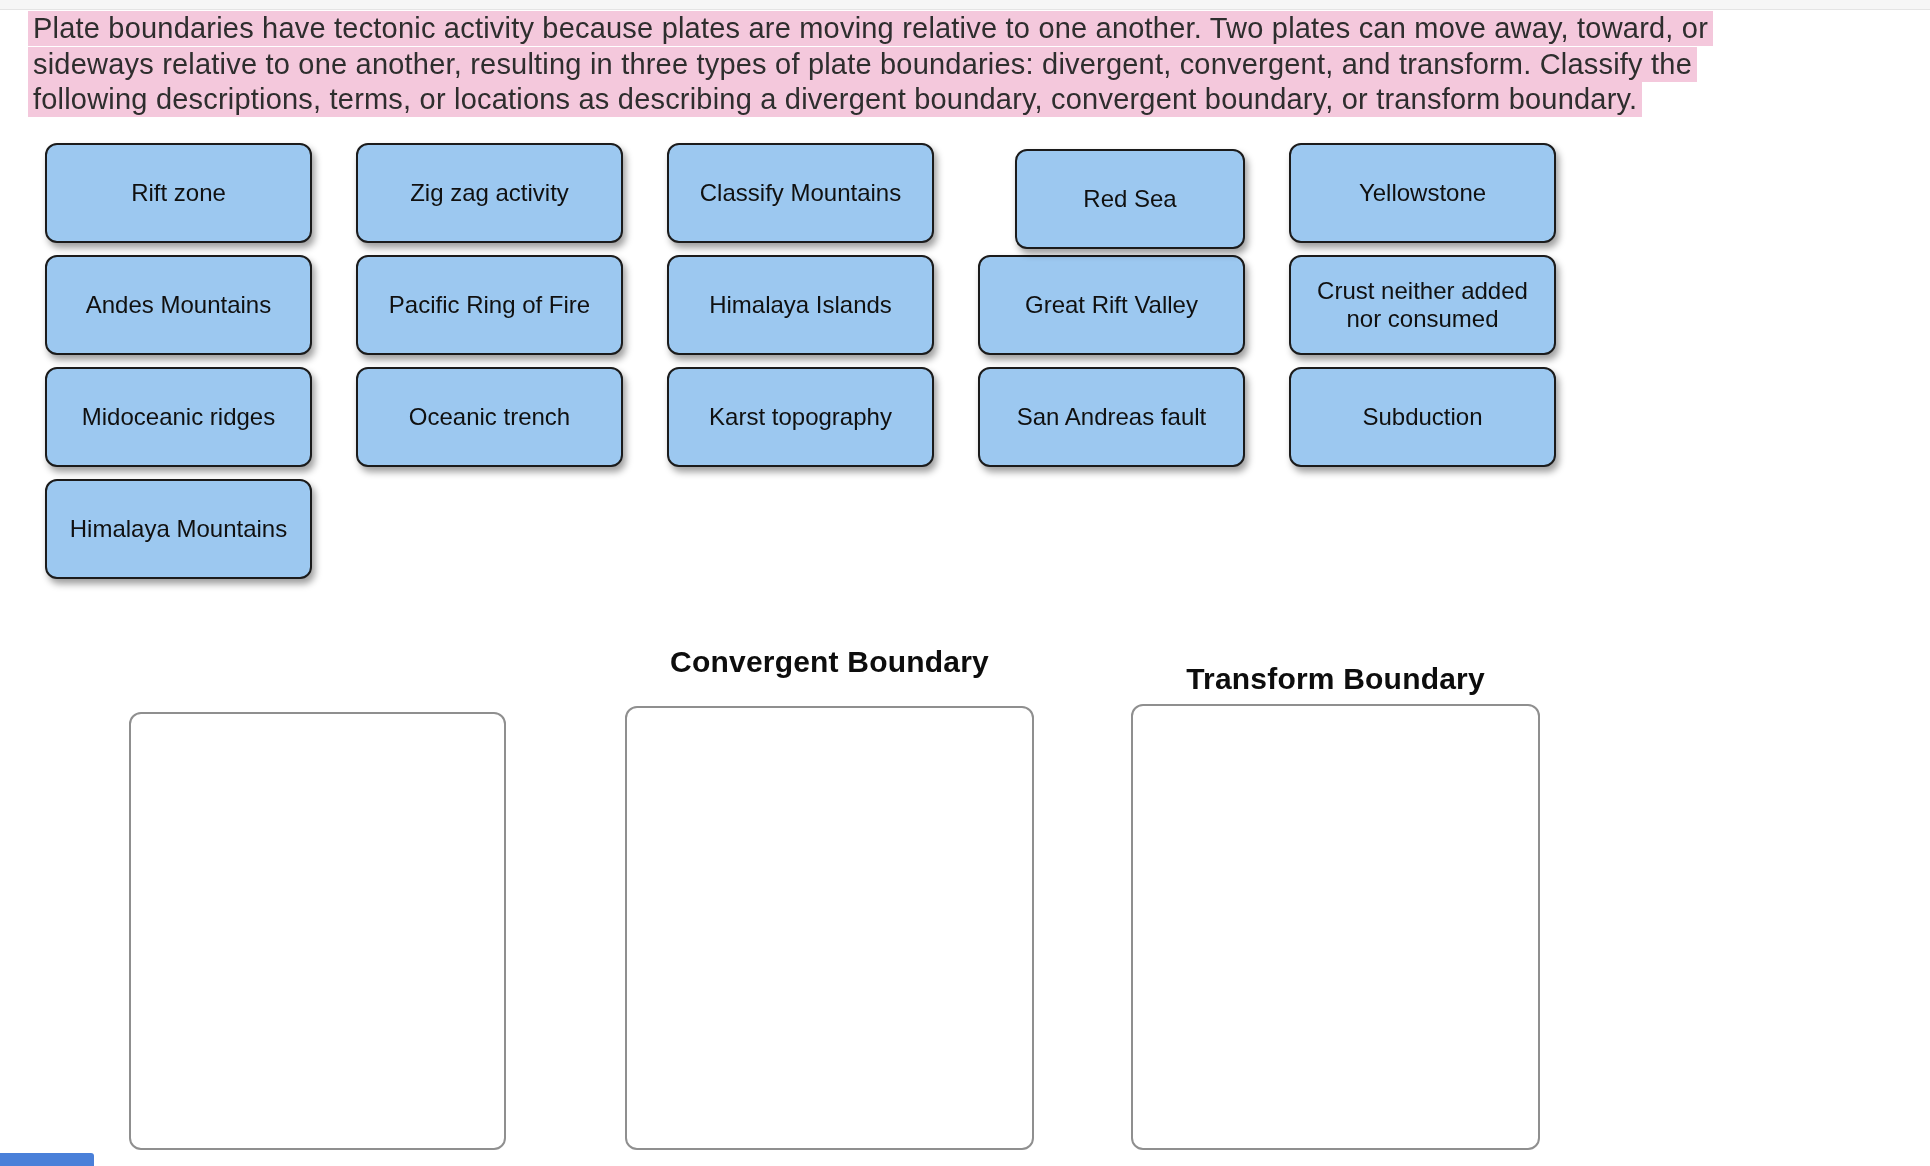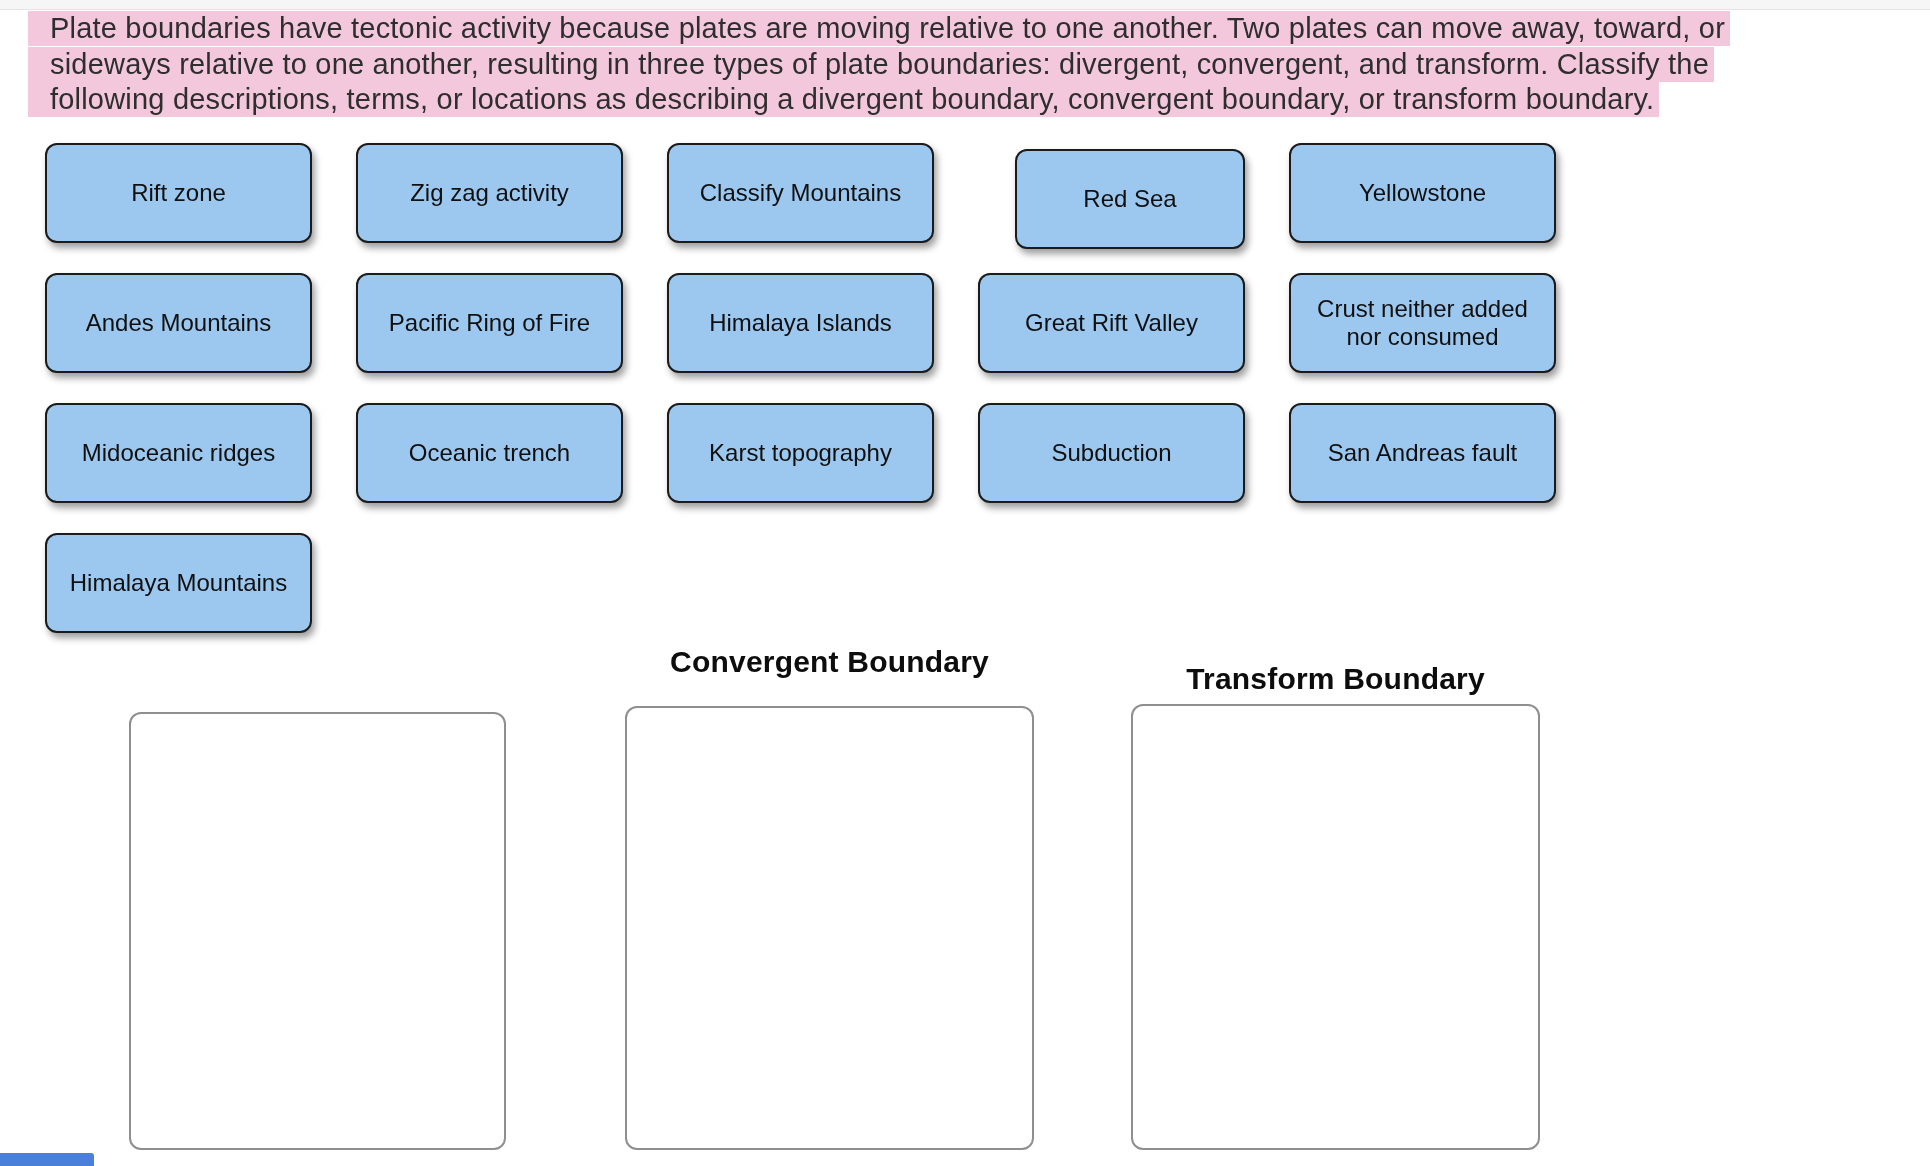--- a/index.html
+++ b/index.html
@@ -30,30 +30,30 @@
     top: 11px;
     font-size: 29px;
     line-height: 35.5px;
     color: #2e2e2e;
     letter-spacing: 0.2px;
     white-space: nowrap;
   }
   .iline { height: 35.5px; }
   .hl {
     background: var(--hl-color, #f4c8dc);
-    padding: 1px 5px 2px 22px;
+    padding: 1px 5px 2px 5px;
   }
   
   .tile-board {
     position: absolute;
     left: 45px;
     top: 143px;
     display: grid;
     grid-template-columns: repeat(5, 267px);
-    gap: 30px 44px;
+    gap: 12px 44px;
   }
   .tile {
     height: 100px;
     box-sizing: border-box;
     background: var(--tile-fill, #9cc8f0);
     border: 2.5px solid #1b1b1b;
     border-radius: 12px;
     box-shadow: 3px 5px 7px rgba(0,0,0,0.38);
     display: flex;
     align-items: center;
@@ -119,22 +119,22 @@
       <div class="tile">Red Sea</div>
       <div class="tile">Yellowstone</div>
       <div class="tile">Andes Mountains</div>
       <div class="tile">Pacific Ring of Fire</div>
       <div class="tile">Himalaya Islands</div>
       <div class="tile">Great Rift Valley</div>
       <div class="tile">Crust neither added nor consumed</div>
       <div class="tile">Midoceanic ridges</div>
       <div class="tile">Oceanic trench</div>
       <div class="tile">Karst topography</div>
+      <div class="tile">San Andreas fault</div>
       <div class="tile">Subduction</div>
-      <div class="tile">San Andreas fault</div>
       <div class="tile">Himalaya Mountains</div>
     </div>
 
   <div id="zones">
       <div class="zone-header zh-0">Divergent Boundary</div>
       <div class="zone-box zb-0"></div>
       <div class="zone-header zh-1">Convergent Boundary</div>
       <div class="zone-box zb-1"></div>
       <div class="zone-header zh-2">Transform Boundary</div>
       <div class="zone-box zb-2"></div>

